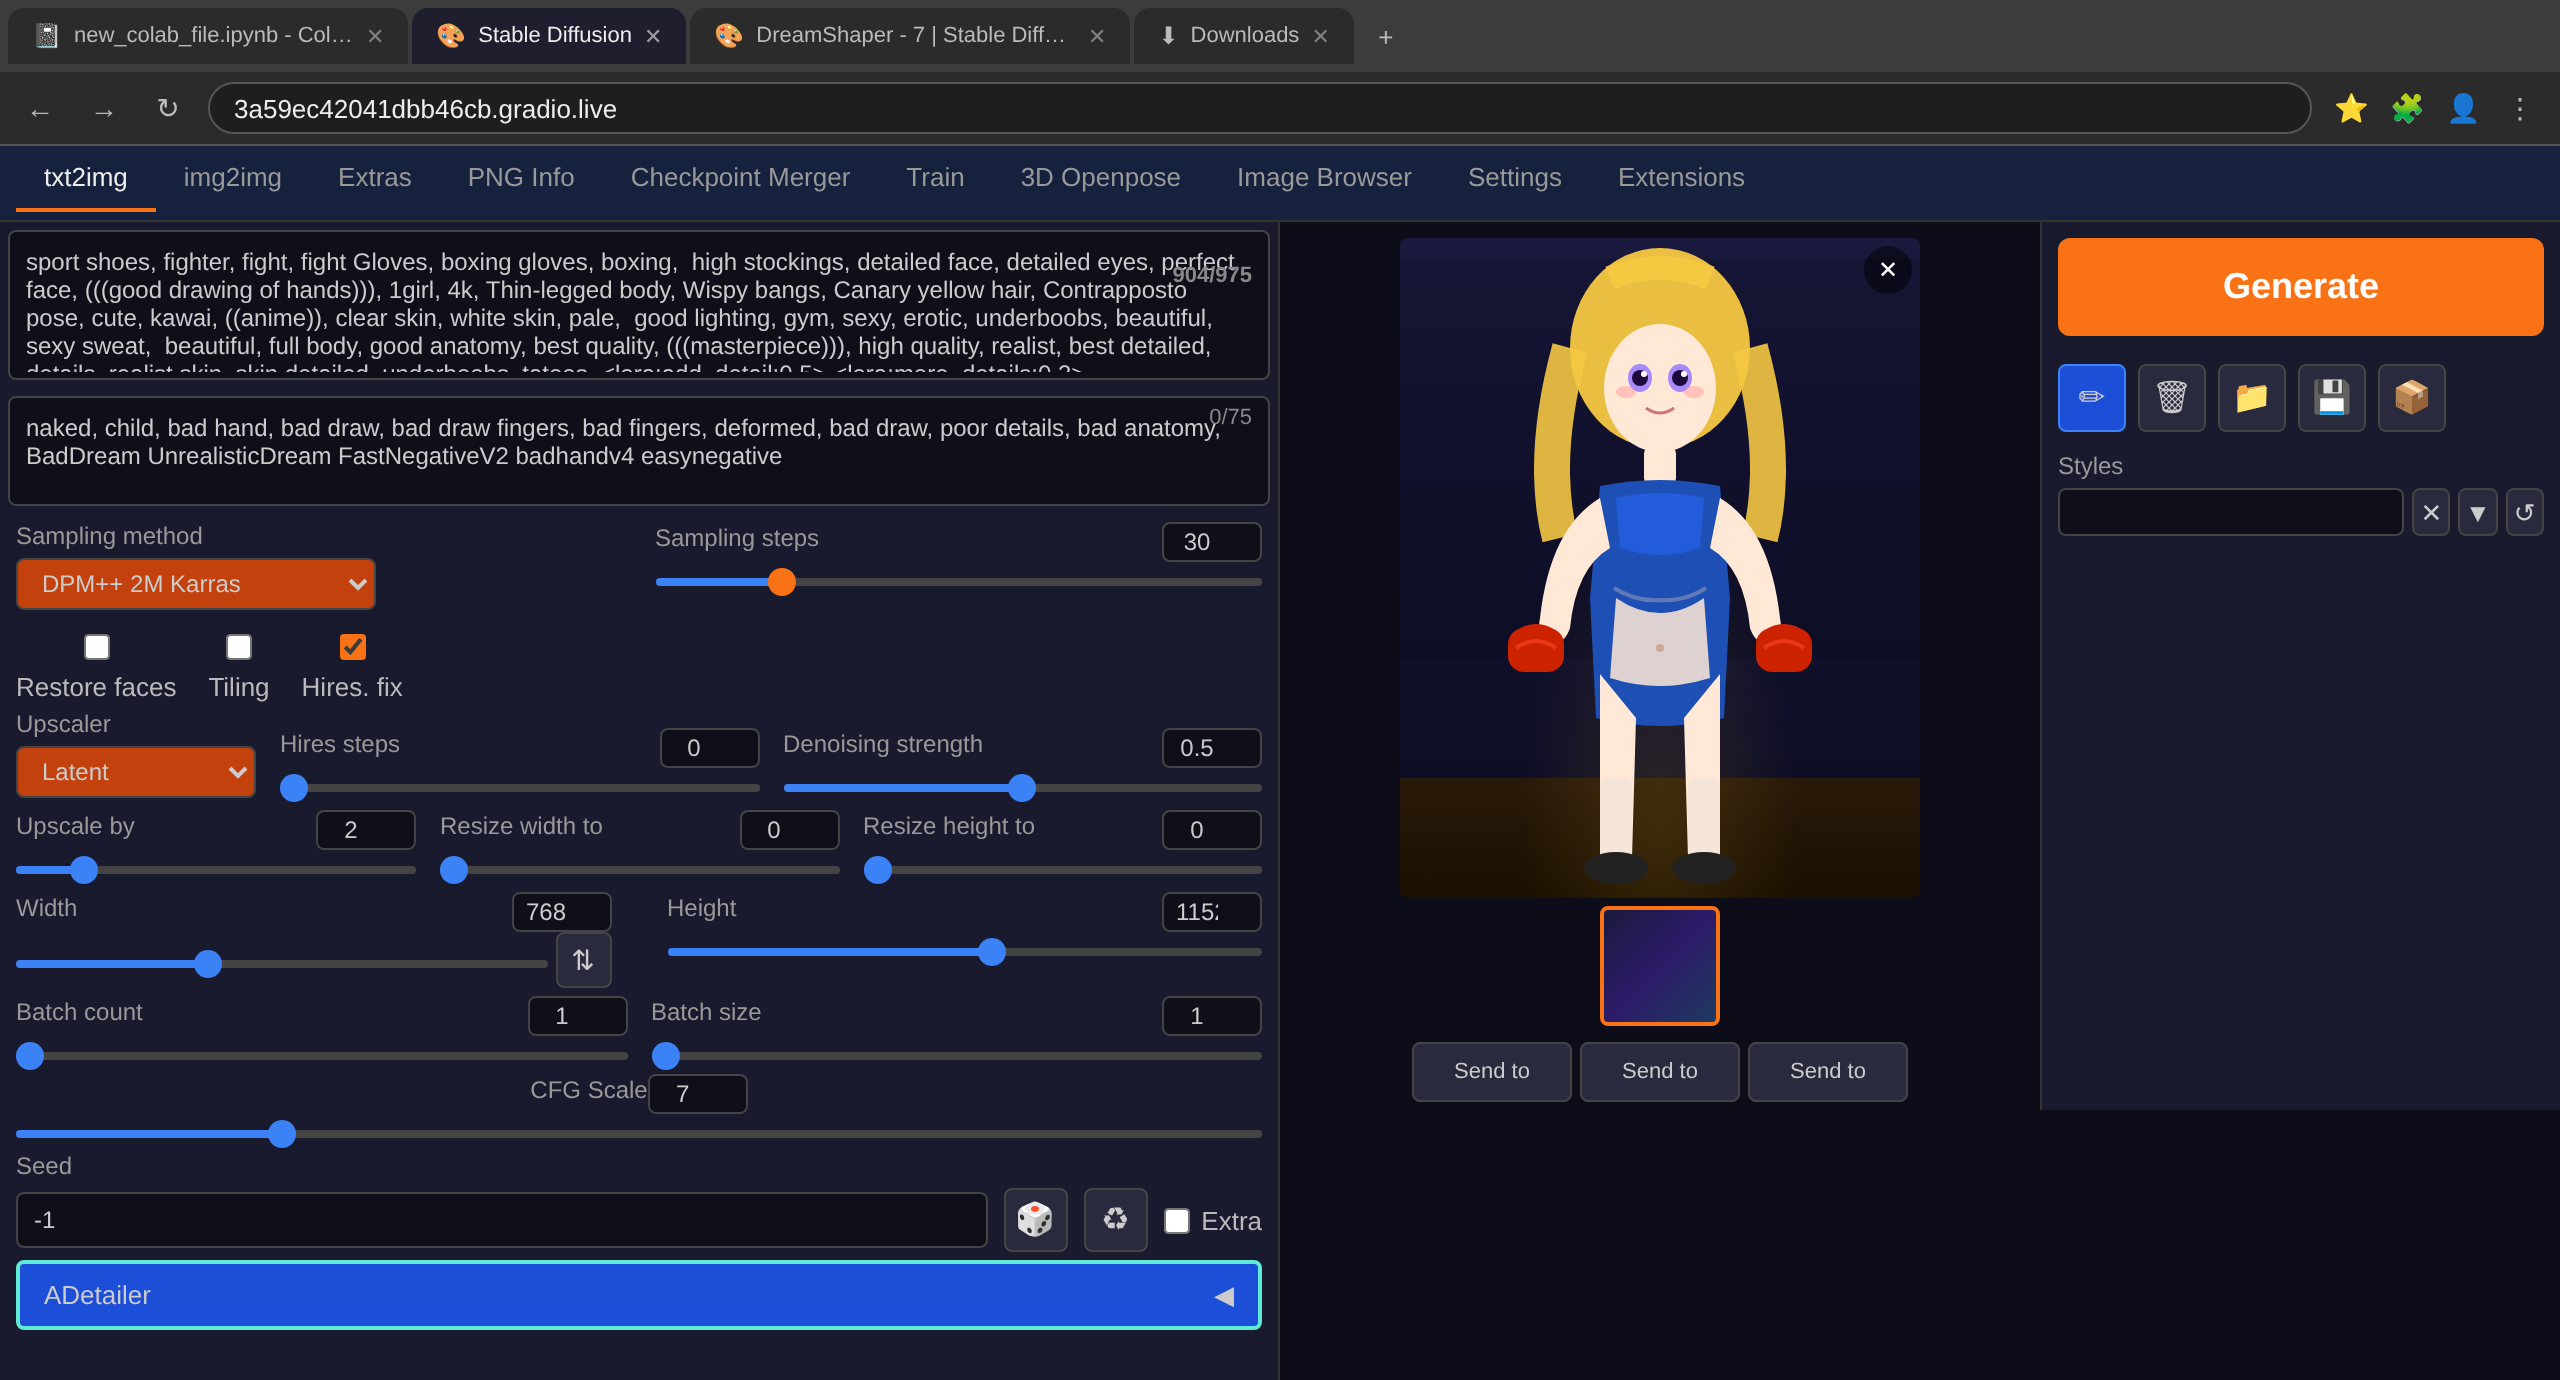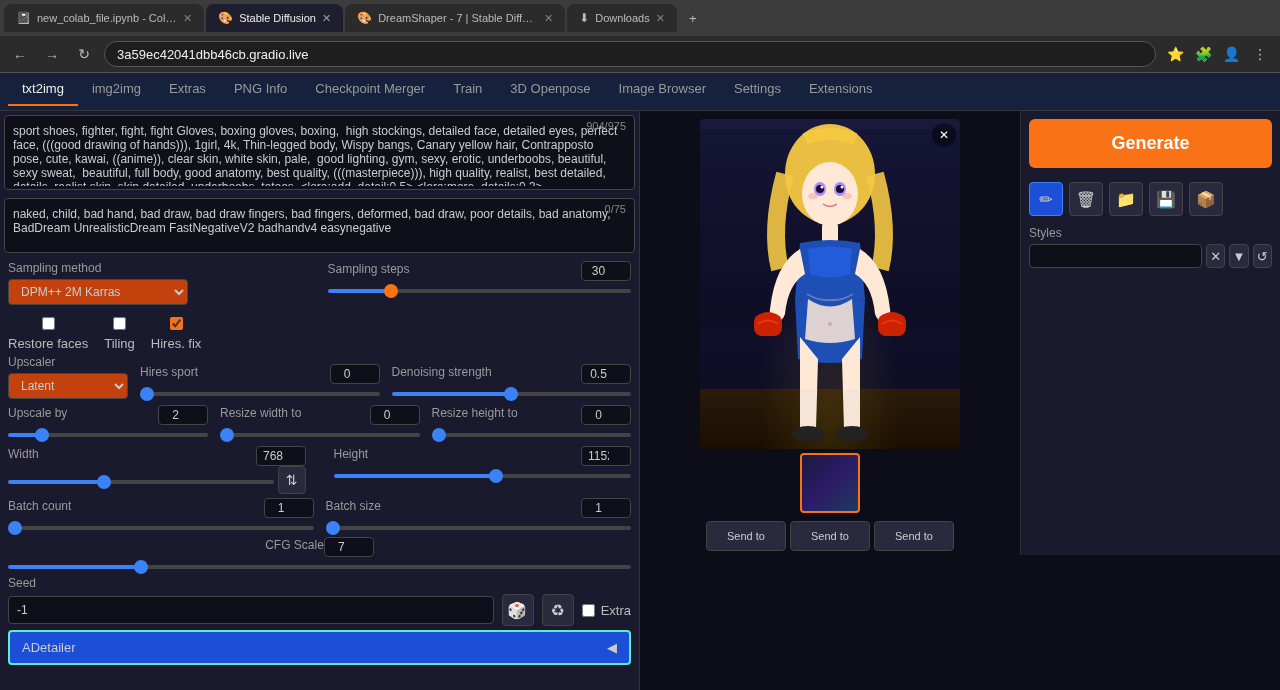--- a/index.html
+++ b/index.html
@@ -180,24 +180,25 @@
       font-size: 12px;
       padding: 8px;
       resize: none;
       outline: none;
       font-family: inherit;
       height: 70px;
     }
 
     .token-count {
       position: absolute;
-      top: 4px;
+      top: 16px;
       right: 8px;
       font-size: 11px;
       color: #888;
+      font-weight: bold;
     }
 
     .negative-prompt-area {
       border: 1px solid #444;
       margin: 4px;
       border-radius: 4px;
       background: #0f0f1a;
       position: relative;
     }
 
@@ -621,21 +622,21 @@
 
         <div style="display:flex;gap:12px;align-items:flex-end;margin-bottom:6px;">
           <div style="min-width:120px;">
             <div class="col-label">Upscaler</div>
             <select class="select-control" style="width:120px;">
               <option>Latent</option>
             </select>
           </div>
           <div style="flex:1;">
             <div style="display:flex;align-items:center;justify-content:space-between;">
-              <div class="col-label">Hires sport</div>
+              <div class="col-label">Hires steps</div>
               <input type="number" class="number-input" value="0" style="">
             </div>
             <input type="range" class="full-slider" min="0" max="150" value="0" style="--val: 0.0%; margin-top: 4px; background: linear-gradient(to right, rgb(59, 130, 246) 0%, rgb(59, 130, 246) 0%, rgb(68, 68, 68) 0%);">
           </div>
           <div style="flex:1;">
             <div style="display:flex;align-items:center;justify-content:space-between;">
               <div class="col-label">Denoising strength</div>
               <input type="number" class="number-input" value="0.5" style="">
             </div>
             <input type="range" class="full-slider" min="0" max="1" step="0.01" value="0.5" style="--val: 50.0%; margin-top: 4px; background: linear-gradient(to right, rgb(59, 130, 246) 0%, rgb(59, 130, 246) 50%, rgb(68, 68, 68) 50%);">

